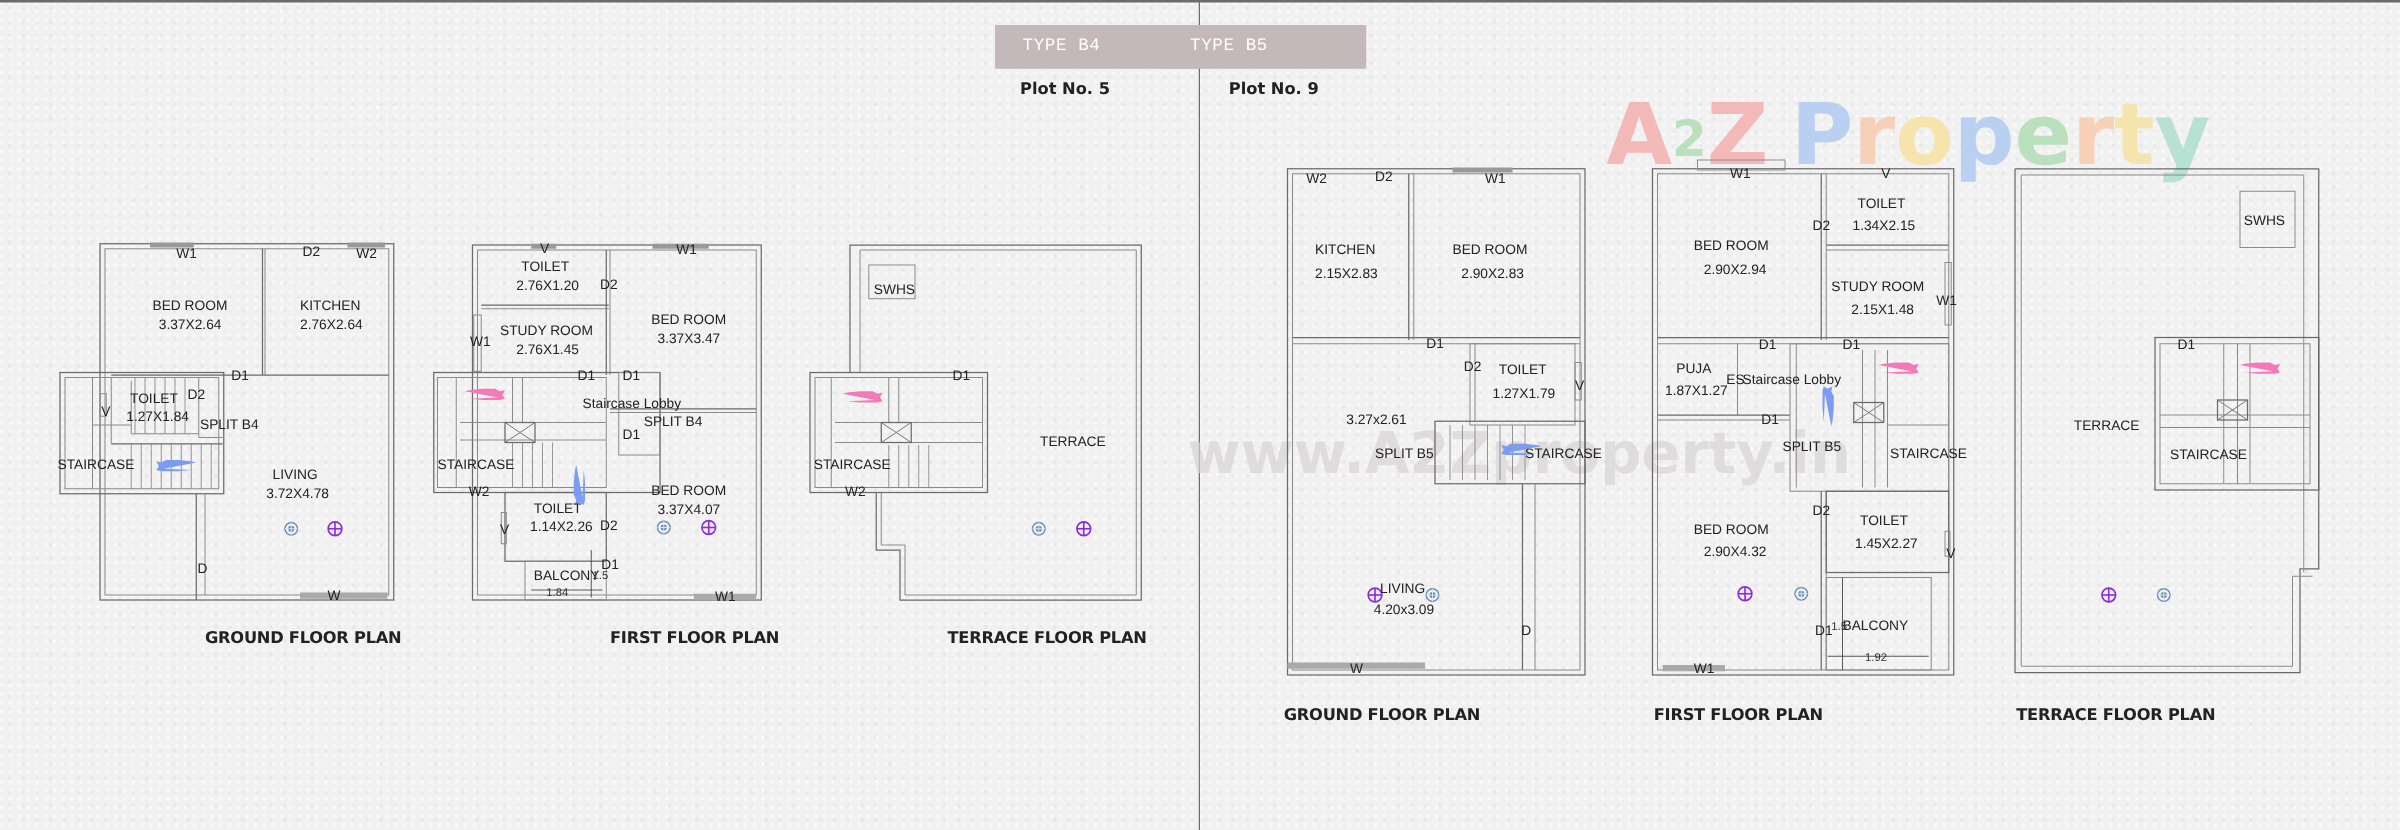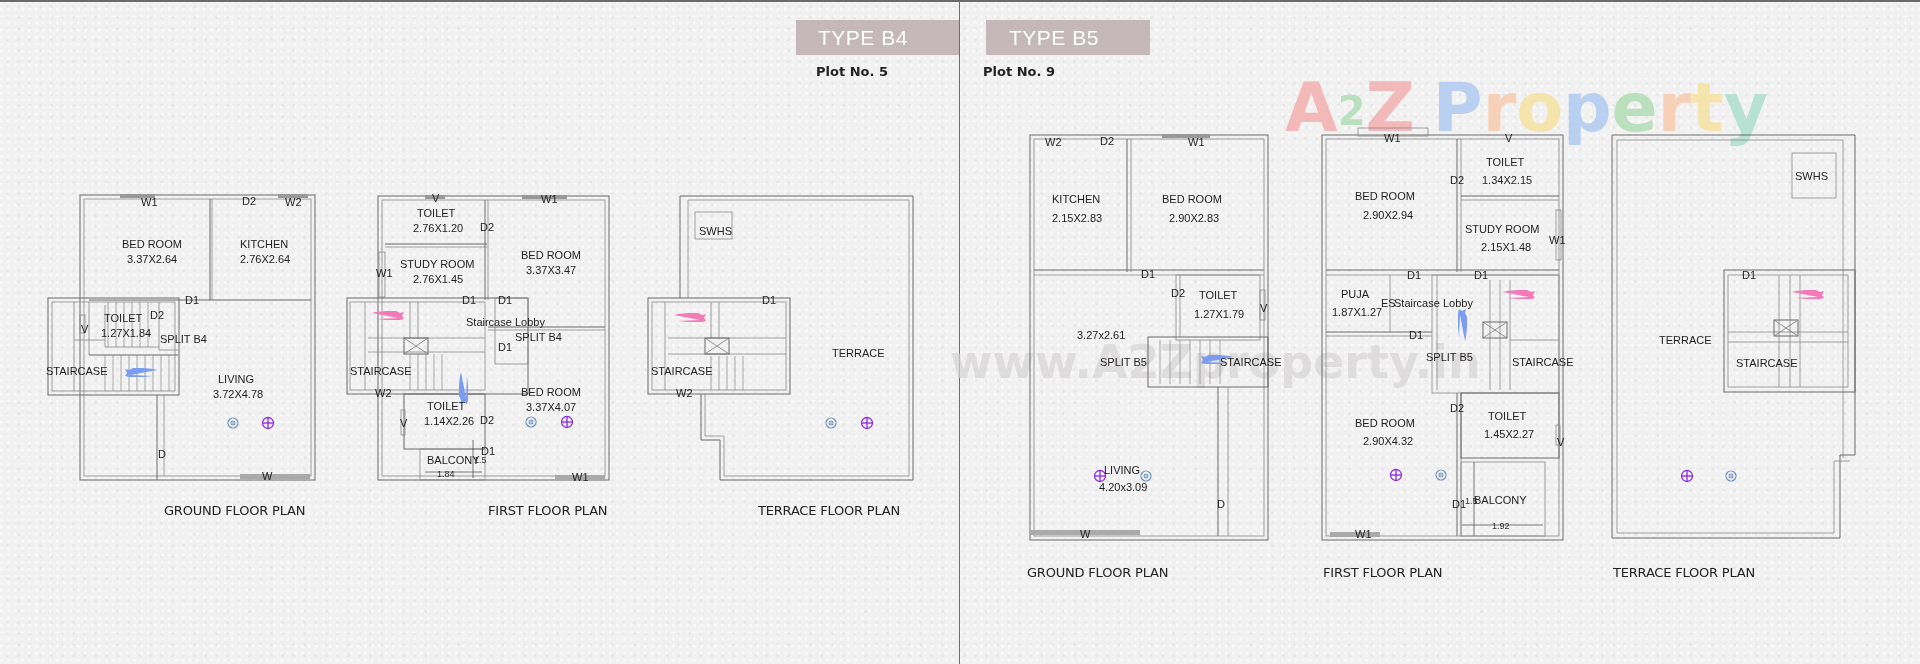--- a/index.html
+++ b/index.html
@@ -9,31 +9,31 @@
     background-image:
       radial-gradient(circle at 20% 30%, rgba(255,255,255,0.6) 0 1px, transparent 2px),
       radial-gradient(circle at 70% 60%, rgba(0,0,0,0.04) 0 1px, transparent 2px);
     background-size: 7px 7px, 11px 11px;
     font-family: "Liberation Sans", sans-serif;
   }
   .topline { position: absolute; left: 0; top: 0; width: 1920px; height: 2px; background: #6b6b6b; }
   .divider { position: absolute; left: 959px; top: 0; width: 1px; height: 664px; background: #6e6e6e; }
   .type-band {
     position: absolute; top: 20px; height: 35px; background: #c4b8bb;
-    color: #ffffff; font-family: Liberation Sans, sans-serif; font-size: 21px;
+    color: #ffffff; font-family: Liberation Mono, monospace; font-size: 14px;
     line-height: 35px; letter-spacing: 0.5px;
   }
   .type-band.b4 { left: 796px; width: 163px; padding-left: 22px; box-sizing: border-box; }
-  .type-band.b5 { left: 986px; width: 164px; padding-left: 23px; box-sizing: border-box; }
+  .type-band.b5 { left: 929px; width: 164px; padding-left: 23px; box-sizing: border-box; }
   .plot {
     position: absolute; top: 64px; font-family: "DejaVu Sans", sans-serif;
     font-weight: bold; font-size: 13px; color: #222; text-align: center;
   }
   .caption {
-    position: absolute; font-family: "DejaVu Sans", sans-serif; font-weight: normal;
+    position: absolute; font-family: "DejaVu Sans", sans-serif; font-weight: bold;
     font-size: 13px; color: #222; letter-spacing: -0.2px; white-space: nowrap;
   }
   svg.plans { position: absolute; left: 0; top: 0; }
   .wall { fill: none; stroke: #6a6a6a; stroke-width: 1; }
   .wall2 { fill: none; stroke: #8a8a8a; stroke-width: 0.8; }
   .lbl { font-family: "Liberation Sans", sans-serif; font-size: 11px; fill: #222; }
   .lbls { font-family: "Liberation Sans", sans-serif; font-size: 9px; fill: #333; }
   .wm-text { font-family: "DejaVu Sans", sans-serif; font-weight: bold; }
 </style>
 </head>

